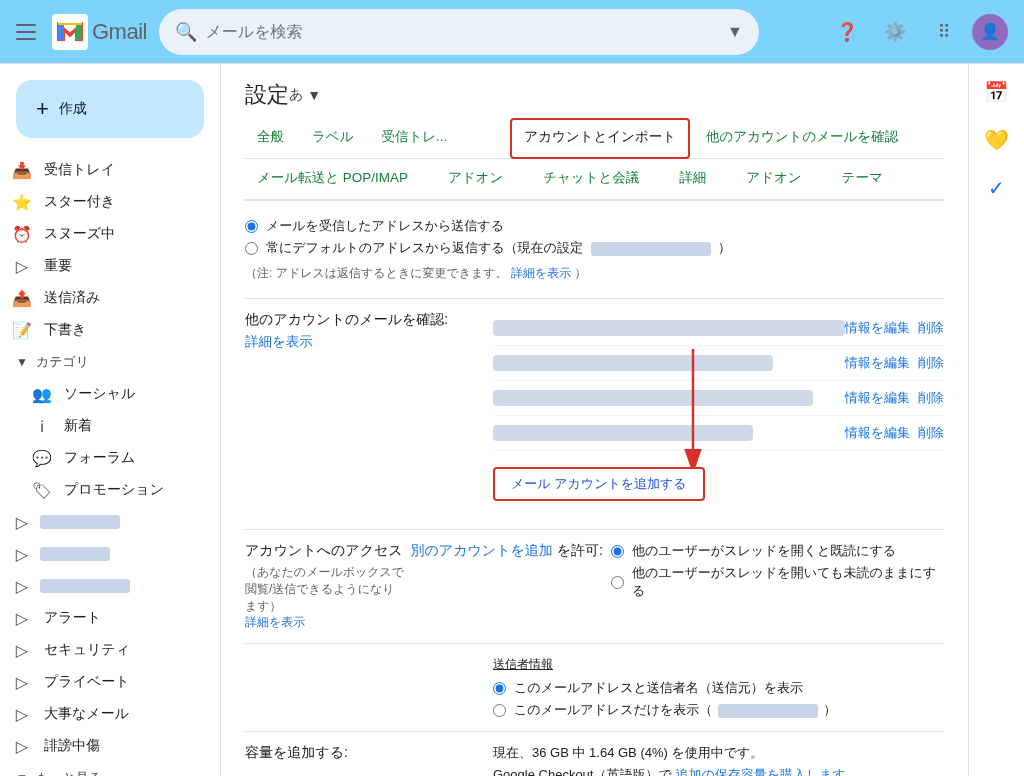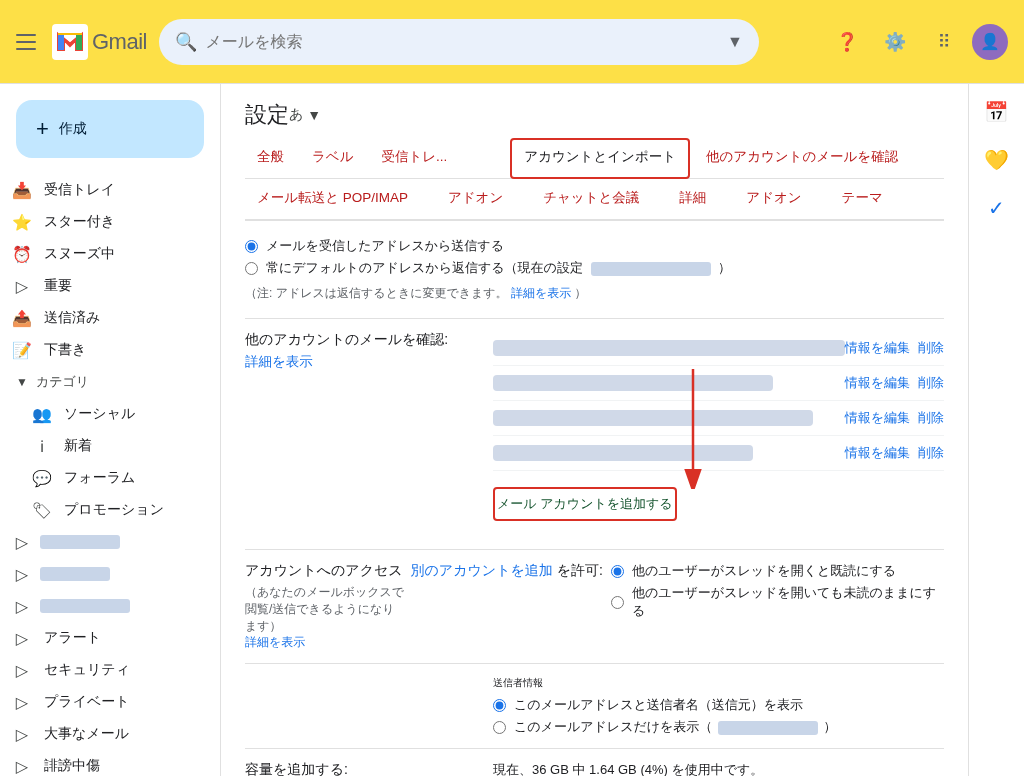--- a/index.html
+++ b/index.html
@@ -1,20 +1,20 @@
 <!DOCTYPE html>
 <html><head>
   <meta charset="utf-8">
   <style>
     * { box-sizing: border-box; margin: 0; padding: 0; }
     body { font-family: 'Arial', sans-serif; font-size: 13px; background: #f6f8fc; color: #202124; display: flex; flex-direction: column; height: 776px; overflow: hidden; }
 
     
     .topbar {
-      display: flex; align-items: center; height: 84px; background: #fde047;
+      display: flex; align-items: center; height: 64px; background: #7dd3fc;
       padding: 0 16px; border-bottom: 1px solid #e0e0e0; flex-shrink: 0;
       gap: 12px;
     }
     .topbar-menu-icon { width: 24px; height: 24px; display: flex; flex-direction: column; justify-content: center; gap: 5px; cursor: pointer; }
     .topbar-menu-icon span { display: block; width: 20px; height: 2px; background: #5f6368; border-radius: 2px; }
     .gmail-logo { display: flex; align-items: center; gap: 4px; }
     .gmail-m { width: 36px; height: 36px; }
     .gmail-text { font-size: 22px; color: #5f6368; font-weight: 400; letter-spacing: -0.5px; }
     .search-bar {
       flex: 1; max-width: 600px; background: #eaf1fb; border-radius: 24px;
@@ -51,21 +51,21 @@
     
     .content-area { flex: 1; overflow-y: auto; background: #fff; padding: 16px 24px; border-left: 1px solid #e0e0e0; position: relative; }
     .settings-header { display: flex; align-items: center; justify-content: flex-start; margin-bottom: 8px; }
     .settings-title { font-size: 22px; font-weight: 400; color: #202124; }
     .lang-selector { display: flex; align-items: center; gap: 4px; cursor: pointer; font-size: 14px; color: #444746; }
 
     
     .tabs-row1 { display: flex; gap: 4px; border-bottom: 1px solid #e0e0e0; margin-bottom: 0; flex-wrap: wrap; }
     .tabs-row2 { display: flex; gap: 16px; border-bottom: 2px solid #e0e0e0; margin-bottom: 16px; flex-wrap: wrap; }
     .tab-item {
-      padding: 10px 12px; font-size: 13.5px; cursor: pointer; color: #b91c1c;
+      padding: 10px 12px; font-size: 13.5px; cursor: pointer; color: #15803d;
       border-bottom: 3px solid transparent; margin-bottom: -1px; white-space: nowrap;
     }
     .tab-item.active-tab { color: #1a73e8; border-bottom: 3px solid #1a73e8; font-weight: 400; margin-left: 47px; }
     .tab-item.highlighted { border: 2px solid #d93025; color: #202124; border-radius: 4px; padding: 8px 12px; }
 
     
     .settings-section { margin-bottom: 16px; }
     .radio-group { display: flex; flex-direction: column; gap: 4px; margin-bottom: 8px; }
     .radio-row { display: flex; align-items: center; gap: 8px; font-size: 13px; }
     .radio-row input[type=radio] { accent-color: #1a73e8; }
@@ -73,22 +73,22 @@
     .link-blue { color: #1a73e8; cursor: pointer; text-decoration: none; }
     .account-row {
       display: flex; align-items: center; padding: 8px 0; border-bottom: 1px solid #f1f3f4;
     }
     .account-email-blurred { flex: 1; height: 16px; background: #d0d9e8; border-radius: 4px; max-width: 360px; }
     .account-actions { display: flex; gap: 8px; margin-left: auto; }
     .account-action-link { color: #1a73e8; cursor: pointer; font-size: 13px; }
 
     
     .add-email-btn {
-      display: inline-block; border: 2px solid #d93025; color: #14532d;
-      padding: 6px 2px; border-radius: 4px; font-size: 13px; cursor: pointer;
+      display: inline-block; border: 2px solid #d93025; color: #1d4ed8;
+      padding: 6px 16px; border-radius: 4px; font-size: 13px; cursor: pointer;
       margin: 8px 0; font-weight: 500;
     }
 
     
     .right-panel { width: 56px; flex-shrink: 0; background: #fff; border-left: 1px solid #e0e0e0; display: flex; flex-direction: column; align-items: center; padding-top: 8px; gap: 8px; }
     .right-panel-icon { width: 40px; height: 40px; display: flex; align-items: center; justify-content: center; cursor: pointer; border-radius: 8px; font-size: 20px; }
 
     
     .content-area::-webkit-scrollbar { width: 8px; }
     .content-area::-webkit-scrollbar-thumb { background: #dadce0; border-radius: 4px; }
@@ -354,21 +354,21 @@
           <span>他のユーザーがスレッドを開いても未読のままにする</span>
         </label>
       </div>
     </div>
 
     <hr class="section-divider">
 
     <div class="two-col">
       <div class="col-label"></div>
       <div class="col-content">
-        <div style="font-size:10px;font-weight:500;margin-bottom:6px;">送信者情報</div>
+        <div style="font-size:12px;font-weight:500;margin-bottom:6px;text-decoration:underline;">送信者情報</div>
         <label class="radio-row">
           <input type="radio" name="sender" checked="" style="">
           <span>このメールアドレスと送信者名（送信元）を表示</span>
         </label>
         <label class="radio-row" style="margin-top:4px;">
           <input type="radio" name="sender" style="">
           <span>
             <span>このメールアドレスだけを表示（</span>
             <span class="blurred-box" style="width:100px;vertical-align:middle;margin:0 2px;"></span>
             ）

